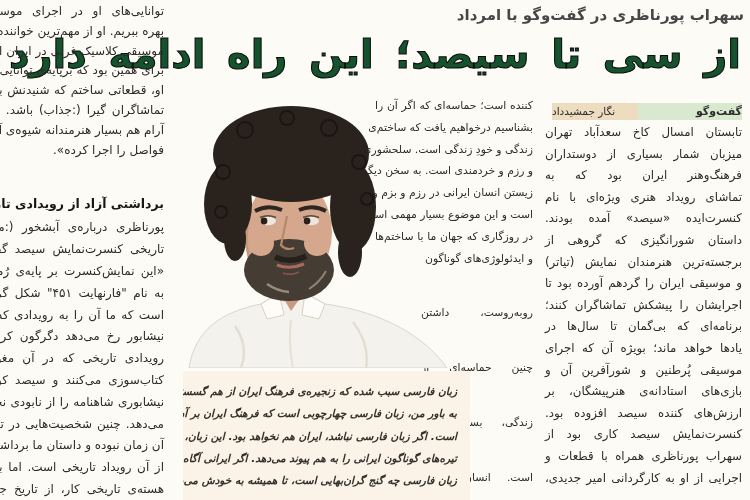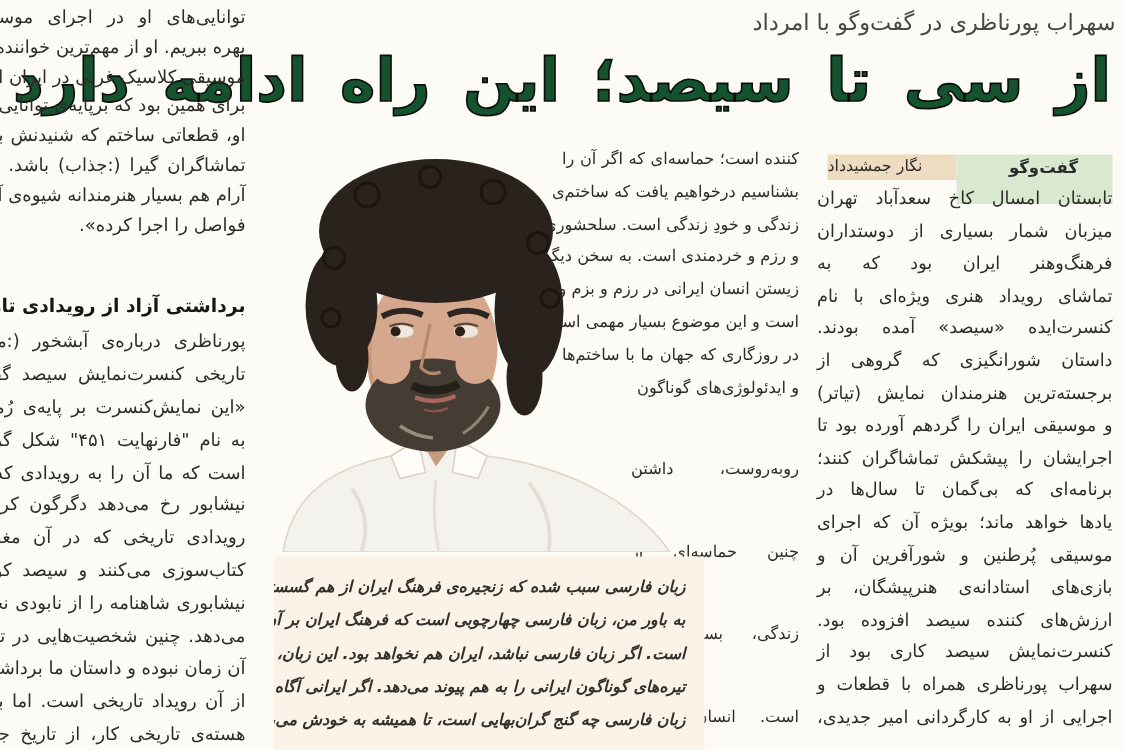--- a/index.html
+++ b/index.html
@@ -2,32 +2,32 @@
 <html lang="fa" dir="rtl"><head>
 <meta charset="utf-8">
 <style>
   html,body{margin:0;padding:0;background:#e8e8e8;}
   .page{
     position:relative;width:750px;height:500px;background:#fcfbf6;
     overflow:hidden;direction:rtl;color:#2e2c29;
     font-family:"DejaVu Sans",sans-serif;
   }
   .kicker{
-    position:absolute;top:6px;right:6px;font-size:15px;font-weight:normal;color:#474747;
+    position:absolute;top:6px;right:6px;font-size:15px;font-weight:bold;color:#474747;
   }
   .headline{
     position:absolute;top:27px;right:5px;left:5px;margin:4px;
     font-size:40px;font-weight:bold;color:#14532d;
     -webkit-text-stroke:1.1px #0d0d0d;
     text-align:justify;text-align-last:justify;white-space:nowrap;
   }
   .rubric{
-    position:absolute;top:103px;right:8px;width:104px;height:33px;
+    position:absolute;top:103px;right:8px;width:104px;height:17px;
     background:#d9e9cf;font-size:11px;font-weight:bold;line-height:17px;
-    text-align:center;padding-left:12px;box-sizing:border-box;color:#2b2b2b;
+    text-align:right;padding-left:12px;box-sizing:border-box;color:#2b2b2b;
   }
   .byline{
     position:absolute;top:103px;right:112px;width:86px;height:17px;
     background:#eddcc0;font-size:10.5px;line-height:17px;text-align:left;color:#2b2b2b;
   }
   .ln{white-space:nowrap;text-align:justify;text-align-last:justify;}
   .ln.end{text-align-last:right;}
   .right-col{position:absolute;top:122px;right:8px;width:197px;font-size:11.8px;}
   .right-col .ln{line-height:21.6px;}
   .mid-col{position:absolute;top:95px;right:217px;width:158px;font-size:10.8px;}

